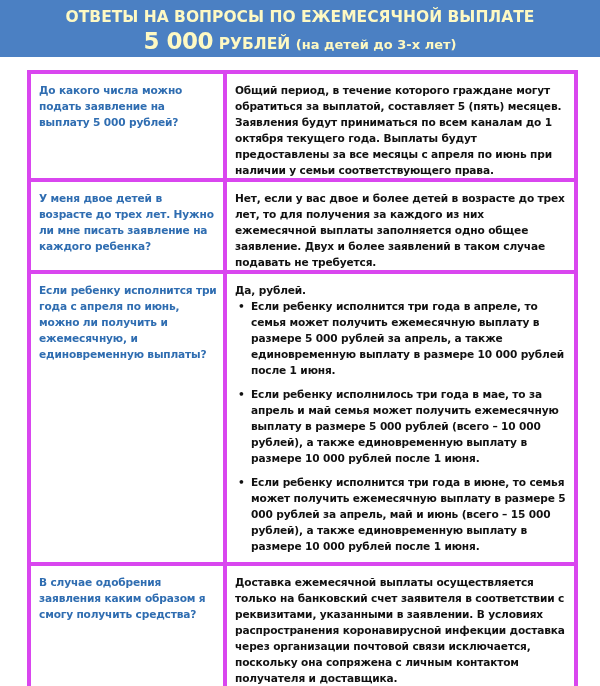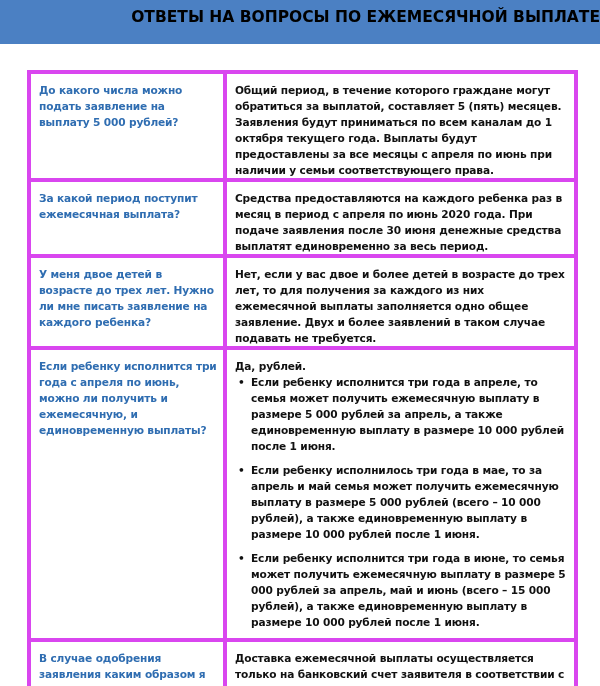--- a/index.html
+++ b/index.html
@@ -12,24 +12,24 @@
       height: 686px;
       position: relative;
       overflow: hidden;
       font-family: "DejaVu Sans", "Liberation Sans", sans-serif;
     }
     .header {
       position: absolute;
       left: 0;
       top: 0;
       width: 600px;
-      height: 44px;
+      height: 57px;
       background: #4b80c3;
-      color: #000000;
-      text-align: right;
+      color: #fef9c3;
+      text-align: center;
     }
     .header-line1 {
       position: absolute;
       left: 0;
       right: 0;
       top: 8px;
       font-size: 15.5px;
       font-weight: bold;
       letter-spacing: 0px;
       line-height: 18px;
@@ -107,31 +107,32 @@
     tr.r2 td { height: 61px; }
     tr.r3 td { height: 73px; }
     tr.r4 td { height: 237px; }
     tr.r5 td { height: 104px; }
   </style>
 </head>
 <body>
 
 <div class="header">
   <div class="header-line1">ОТВЕТЫ НА ВОПРОСЫ ПО ЕЖЕМЕСЯЧНОЙ ВЫПЛАТЕ</div>
+  <div class="header-line2">
+    <span class="header-amount">5 000</span>
+    <span class="header-unit">РУБЛЕЙ</span>
+    <span class="header-note">(на детей до 3-х лет)</span>
+  </div>
 </div>
 
 <table class="faq">
   <tbody>
       <tr class="r1">
     <td class="q">До какого числа можно подать заявление на выплату 5 000 рублей?</td>
     <td class="a">Общий период, в течение которого граждане могут обратиться за выплатой, составляет 5 (пять) месяцев. Заявления будут приниматься по всем каналам до 1 октября текущего года. Выплаты будут предоставлены за все месяцы с апреля по июнь при наличии у семьи соответствующего права.</td>
-  </tr>
-  <tr class="r2">
-    <td class="q">За какой период поступит ежемесячная выплата?</td>
-    <td class="a">Средства предоставляются на каждого ребенка раз в месяц в период с апреля по июнь 2020 года. При подаче заявления после 30 июня денежные средства выплатят единовременно за весь период.</td>
   </tr>
   <tr class="r3">
     <td class="q">У меня двое детей в возрасте до трех лет. Нужно ли мне писать заявление на каждого ребенка?</td>
     <td class="a">Нет, если у вас двое и более детей в возрасте до трех лет, то для получения за каждого из них ежемесячной выплаты заполняется одно общее заявление. Двух и более заявлений в таком случае подавать не требуется.</td>
   </tr>
   <tr class="r4">
     <td class="q">Если ребенку исполнится три года с апреля по июнь, можно ли получить и ежемесячную, и единовременную выплаты?</td>
     <td class="a">
       <p class="answer-intro">Да, рублей.</p>
       <ul class="bullets">

